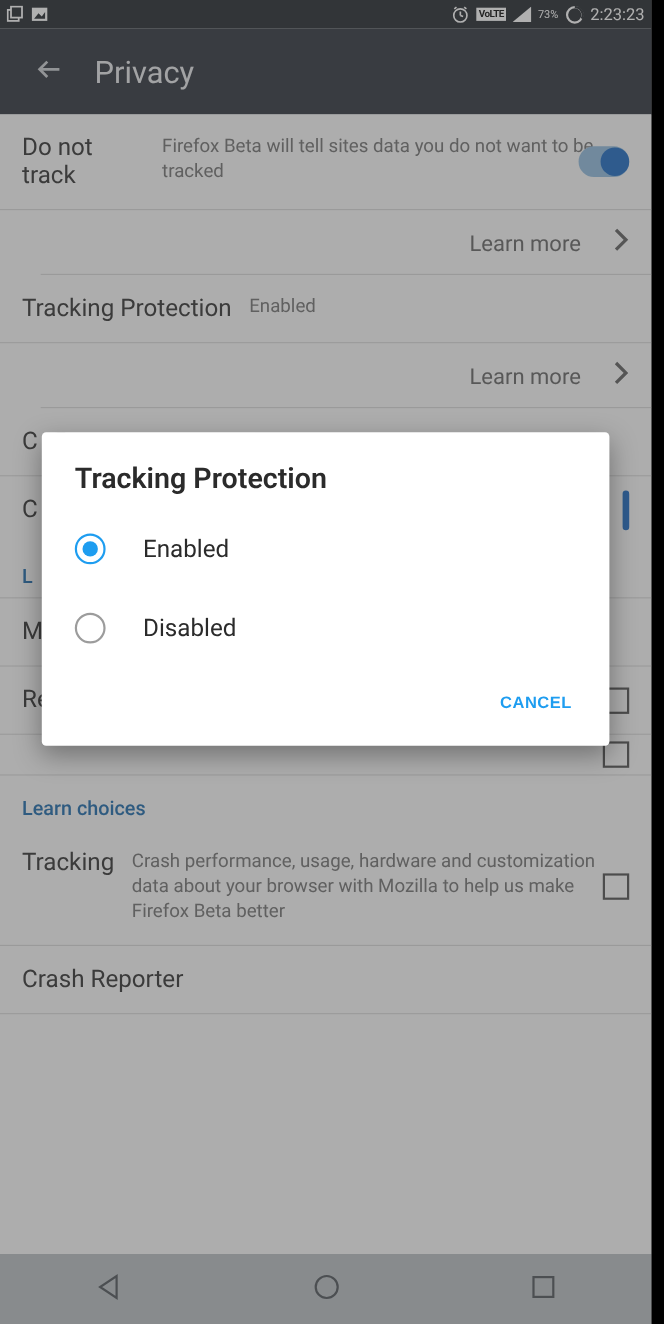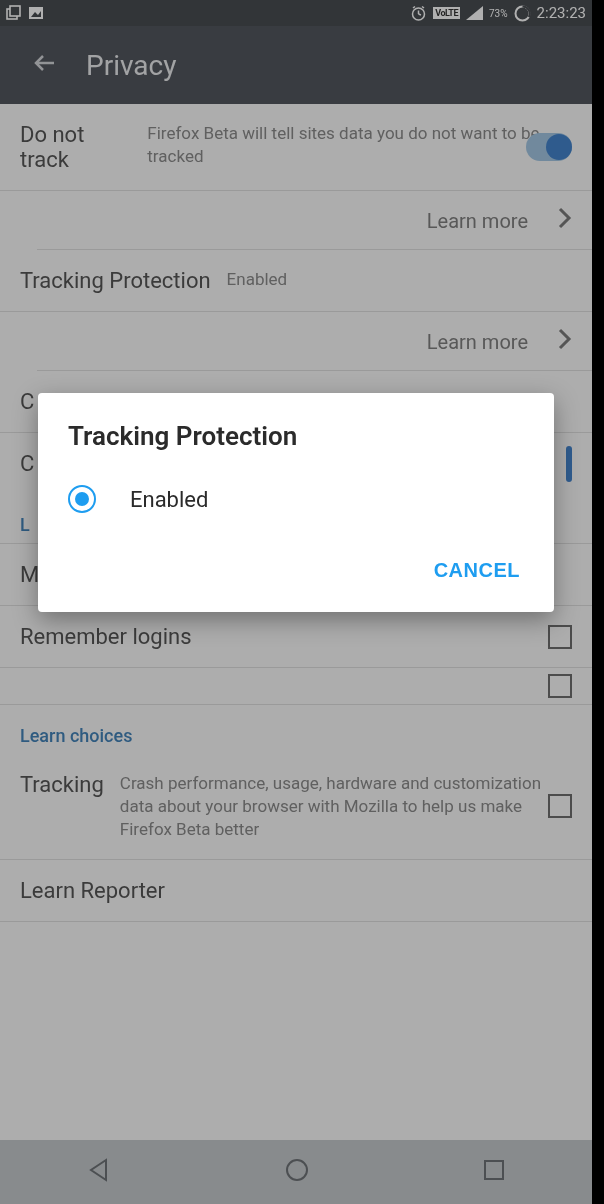--- a/index.html
+++ b/index.html
@@ -38,21 +38,21 @@
 
   
   .dialog { position:absolute; left:38px; right:38px; top:393px; background:#fff; border-radius:4px; box-shadow:0 8px 24px rgba(0,0,0,0.35); padding:28px 0 12px; }
   .dialog-title { font-size:26px; font-weight:600; color:#2b2b2b; padding:0 30px 12px; }
   .radio-row { display:flex; align-items:center; gap:34px; padding:22px 30px; }
   .radio-row .rlabel { font-size:22px; color:#2b2b2b; }
   .radio { width:28px; height:28px; border:2.5px solid #9c9c9c; border-radius:50%; position:relative; flex-shrink:0; }
   .radio.checked { border-color:#1e9df0; }
   .radio.checked::after { content:''; position:absolute; inset:5px; background:#1e9df0; border-radius:50%; }
   .dialog-actions { display:flex; justify-content:flex-end; padding:14px 22px 8px; }
-  .cancel-btn { color:#1e9df0; font-size:20px; font-weight:600; letter-spacing:0.5px; background:none; border:none; padding:10px 12px; }
+  .cancel-btn { color:#1e9df0; font-size:15px; font-weight:600; letter-spacing:0.5px; background:none; border:none; padding:10px 12px; }
 
   .chevron { display:inline-block; }
 </style>
 </head>
 <body>
 
 <div class="screen">
 
   <div class="status-bar">
     <div class="status-left">
@@ -151,21 +151,21 @@
     <div class="row">
       <div class="end-ctrl checkbox"></div>
     </div>
     <div class="section-hdr">Learn choices</div>
     <div class="row">
       <div class="primary">Tracking</div>
       <div class="secondary" style="max-width:470px;">Crash performance, usage, hardware and customization data about your browser with Mozilla to help us make Firefox Beta better</div>
       <div class="end-ctrl checkbox"></div>
     </div>
     <div class="row">
-      <div class="primary">Learn Reporter</div>
+      <div class="primary">Crash Reporter</div>
     </div>
   </div>
 
   <div class="navbar">
     <span>
       <svg width="26" height="26" viewBox="0 0 26 26">
           <polygon points="20,3 20,23 5,13" fill="none" stroke="#4a4f54" stroke-width="2"></polygon>
         </svg>
     </span>
     <span>
@@ -181,18 +181,22 @@
   </div>
 
   <div class="scrim"></div>
 
   <div class="dialog">
     <div class="dialog-title">Tracking Protection</div>
     <div class="radio-row">
       <div class="radio checked"></div>
       <div class="rlabel">Enabled</div>
     </div>
+    <div class="radio-row">
+      <div class="radio"></div>
+      <div class="rlabel">Disabled</div>
+    </div>
     <div class="dialog-actions">
       <button class="cancel-btn">CANCEL</button>
     </div>
   </div>
 
 </div>
 
 </body></html>

